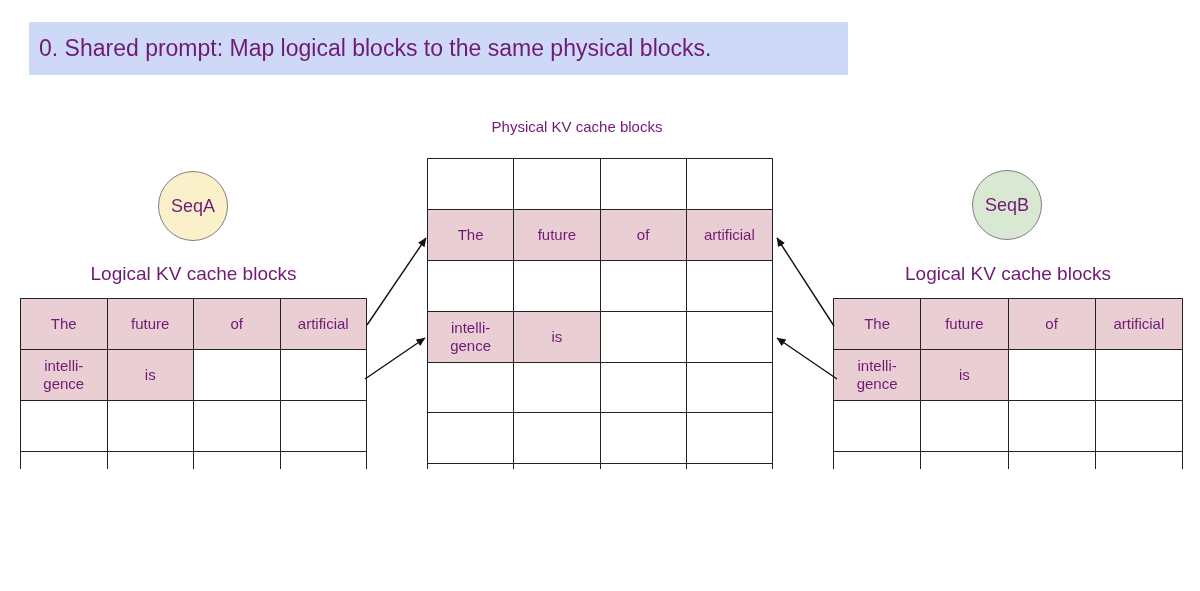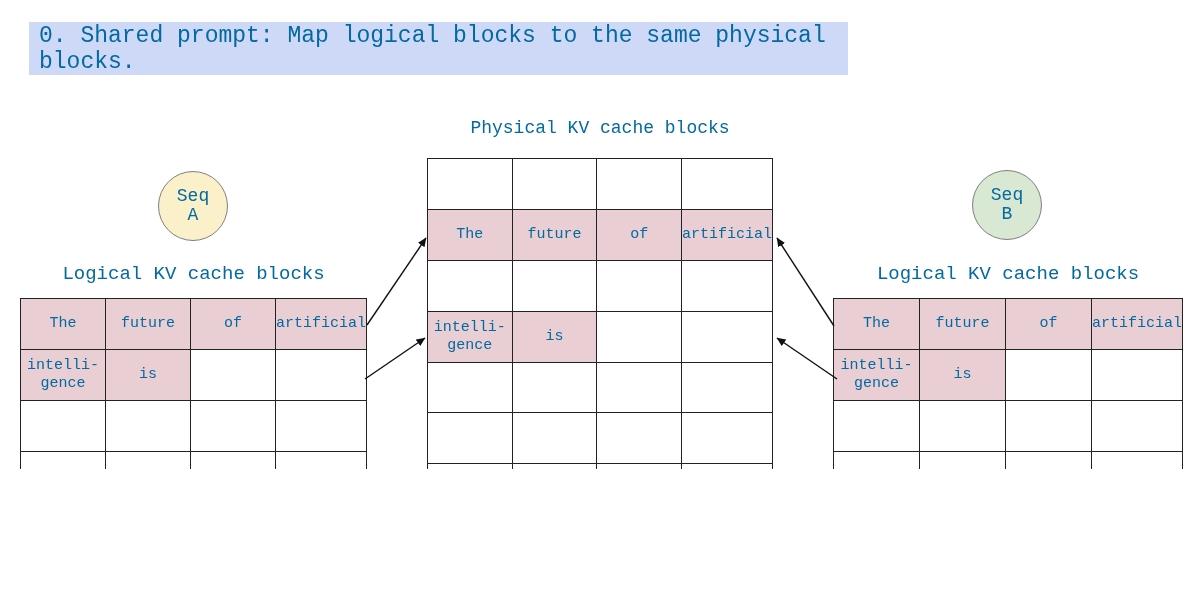--- a/index.html
+++ b/index.html
@@ -1,22 +1,22 @@
 <!DOCTYPE html>
 <html style="--banner-bg: #cdd9f7; --pink-cell: #e9cfd3; --seq-a-fill: #faf1cb; --seq-b-fill: #d9e8d2; --table-border: #222222; --circle-border: #7f7f7f; --arrow: #111111;"><head>
 <meta charset="utf-8">
 <style>
   html, body { margin: 0; padding: 0; background: #ffffff; }
   .stage {
     position: relative;
     width: 1200px;
     height: 469px;
     background: #ffffff;
-    font-family: Liberation Mono, monospace;
-    color: #0369a1;
+    font-family: Liberation Sans, sans-serif;
+    color: #701a75;
     overflow: hidden;
   }
 
   
   .banner {
     position: absolute;
     left: 29px; top: 22px;
     width: 819px; height: 53px;
     background: var(--banner-bg);
     display: flex;
@@ -25,21 +25,21 @@
     box-sizing: border-box;
     font-size: 23px;
   }
 
   
   .tbl-title {
     position: absolute;
     text-align: center;
     white-space: nowrap;
   }
-  .physical-title { left: 427px; top: 118px; width: 346px; font-size: 18px; }
+  .physical-title { left: 404px; top: 118px; width: 346px; font-size: 15px; }
   .logical-a-title { left: 20px;  top: 263px; width: 347px; font-size: 19px; }
   .logical-b-title { left: 833px; top: 263px; width: 350px; font-size: 19px; }
 
   
   .grid {
     position: absolute;
     display: grid;
     box-sizing: border-box;
     border-top: 1.5px solid var(--table-border);
     border-left: 1.5px solid var(--table-border);
@@ -64,21 +64,21 @@
   .logical-b { left: 833px; top: 298px; width: 350px; height: 205px; }
 
   
   .circle {
     position: absolute;
     width: 70px; height: 70px;
     border-radius: 50%;
     border: 1.5px solid var(--circle-border);
     box-sizing: border-box;
     display: flex;
-    flex-direction: column;
+    flex-direction: row;
     align-items: center;
     justify-content: center;
     font-size: 18px;
     line-height: 19px;
   }
   .seq-a { left: 158px; top: 171px; background: var(--seq-a-fill); }
   .seq-b { left: 972px; top: 170px; background: var(--seq-b-fill); }
 
   
   .arrows {

